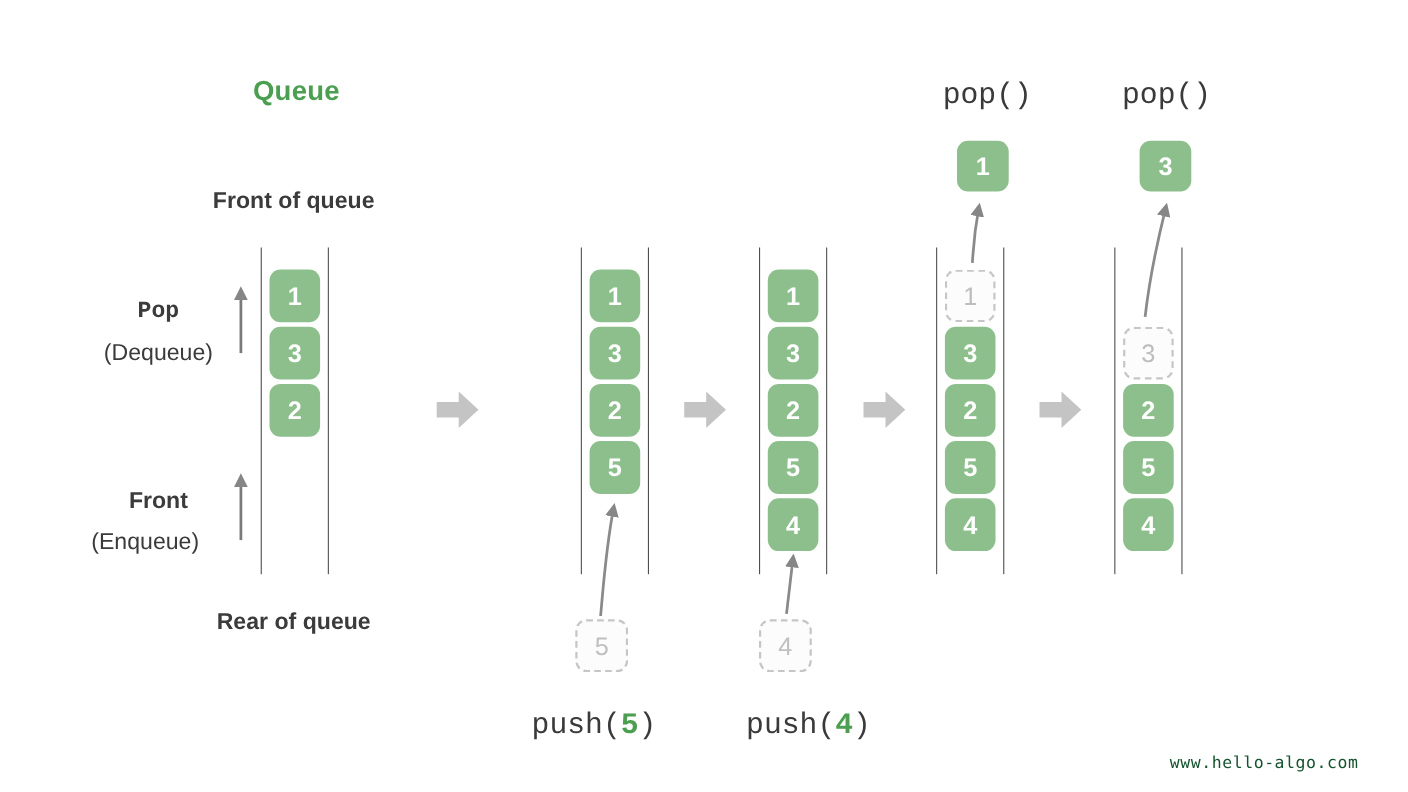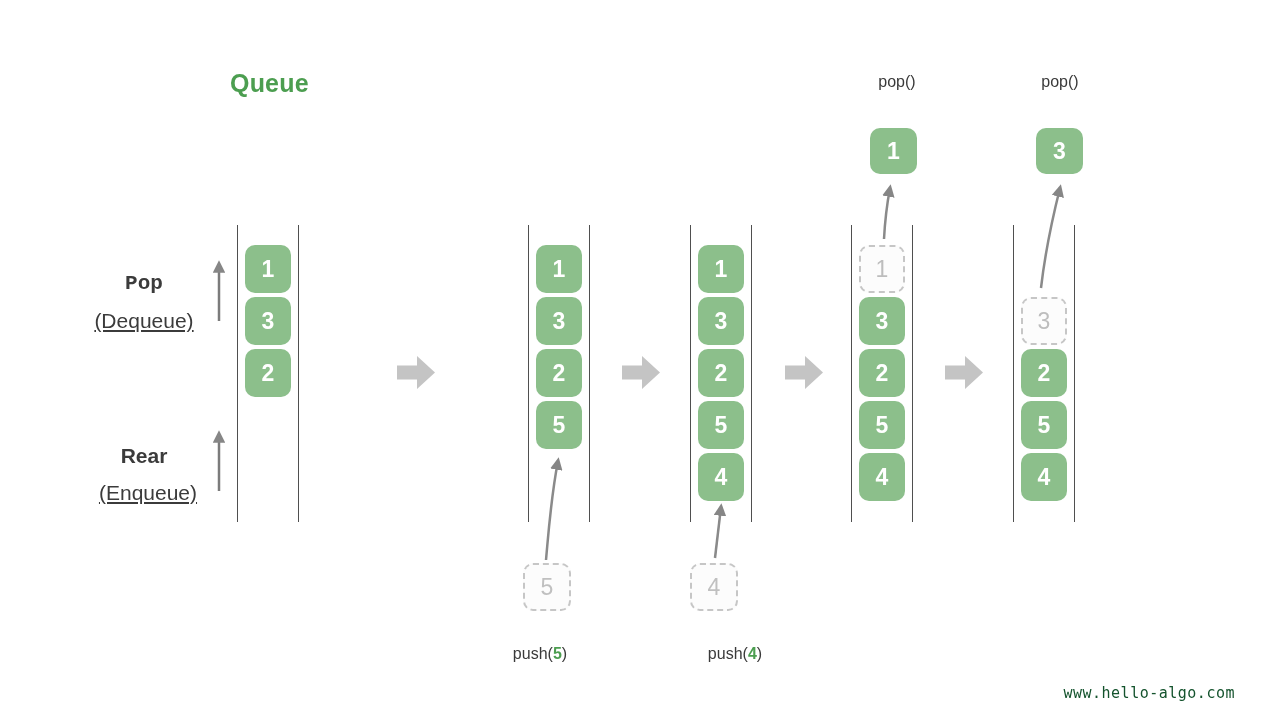--- a/index.html
+++ b/index.html
@@ -8,21 +8,21 @@
     font-family:"Liberation Sans",sans-serif;color:#3b3b3b;margin-top:12px;
   }
   .abs{position:absolute;}
   .title{
     font-size:25px;font-weight:bold;color:#4c9e50;letter-spacing:0.2px;
   }
   .boldlabel{
     font-size:21px;font-weight:bold;color:#3b3b3b;text-align:center;
   }
   .sublabel{
-    font-size:21px;font-weight:normal;color:#3b3b3b;text-align:center;text-decoration:underline;
+    font-size:21px;font-weight:normal;color:#3b3b3b;text-align:center;
   }
   .walls{
     width:62px;height:297px;top:213px;box-sizing:border-box;
     border-left:1.5px solid #4f4f4f;border-right:1.5px solid #4f4f4f;
   }
   .cell{
     width:46px;height:48px;border-radius:10px;background:#8cbf8b;
     color:#ffffff;font-size:23px;font-weight:600;
     display:flex;align-items:center;justify-content:center;
   }
@@ -30,45 +30,47 @@
     background:#fcfcfc;border:2px dashed #c6c6c6;color:#bdbdbd;box-sizing:border-box;
     font-weight:500;
   }
   .cell.floating{width:47px;height:46px;}
   .pending{
     width:48px;height:48px;border-radius:10px;background:#fcfcfc;
     border:2px dashed #c6c6c6;color:#c0c0c0;font-size:23px;font-weight:500;
     box-sizing:border-box;display:flex;align-items:center;justify-content:center;
   }
   .code{
-    font-family:Liberation Sans, sans-serif;
-    font-size:16px;color:#3a3a3a;text-align:center;white-space:nowrap;
+    font-family:Liberation Mono, monospace;
+    font-size:27px;color:#3a3a3a;text-align:center;white-space:nowrap;
   }
   .code .arg{color:#4c9e50;font-weight:bold;}
   .oplabel{width:120px;}
   .watermark{
     font-family:"DejaVu Sans Mono","Liberation Mono",monospace;
     font-size:15px;color:#14532d;letter-spacing:0.5px;
   }
   svg.overlay{position:absolute;left:0;top:0;width:1280px;height:720px;pointer-events:none;}
 </style>
 </head>
 <body>
 
 <div class="canvas">
 
   <div class="abs title" style="left:230px;top:57px;">Queue</div>
 
+  <div class="abs boldlabel" style="left:167px;top:159px;width:200px;">Front of queue</div>
 
+  <div class="abs boldlabel" style="left:167px;top:542px;width:200px;">Rear of queue</div>
 
   <div class="abs boldlabel" style="left:84px;top:260px;width:120px;font-family:Liberation Mono, monospace;">Pop</div>
   <div class="abs sublabel" style="left:84px;top:297px;width:120px;">(Dequeue)</div>
 
-  <div class="abs boldlabel" style="left:84px;top:432px;width:120px;">Rear</div>
-  <div class="abs sublabel" style="left:88px;top:469px;width:120px;">(Enqueue)</div>
+  <div class="abs boldlabel" style="left:84px;top:432px;width:120px;">Front</div>
+  <div class="abs sublabel" style="left:72px;top:469px;width:120px;">(Enqueue)</div>
 
   <div class="abs walls" style="left:237px;"></div>
   <div class="abs cell" style="left:245px;top:233px;">1</div>
   <div class="abs cell" style="left:245px;top:285px;">3</div>
   <div class="abs cell" style="left:245px;top:337px;">2</div>
 
   <div class="abs walls" style="left:528px;"></div>
   <div class="abs cell" style="left:536px;top:233px;">1</div>
   <div class="abs cell" style="left:536px;top:285px;">3</div>
   <div class="abs cell" style="left:536px;top:337px;">2</div>

